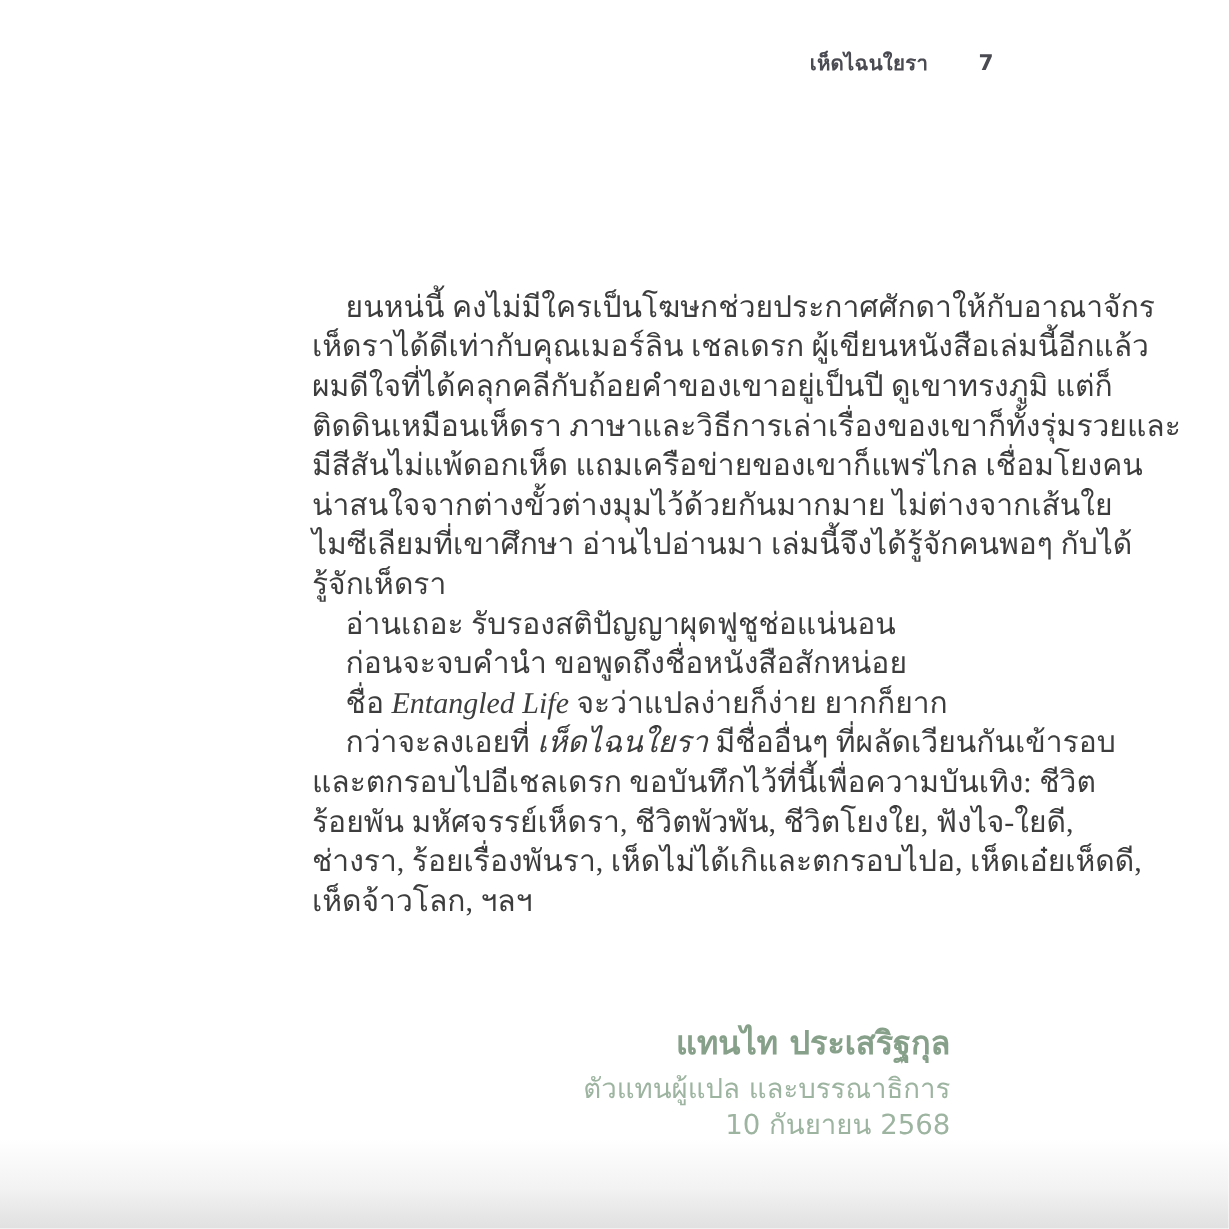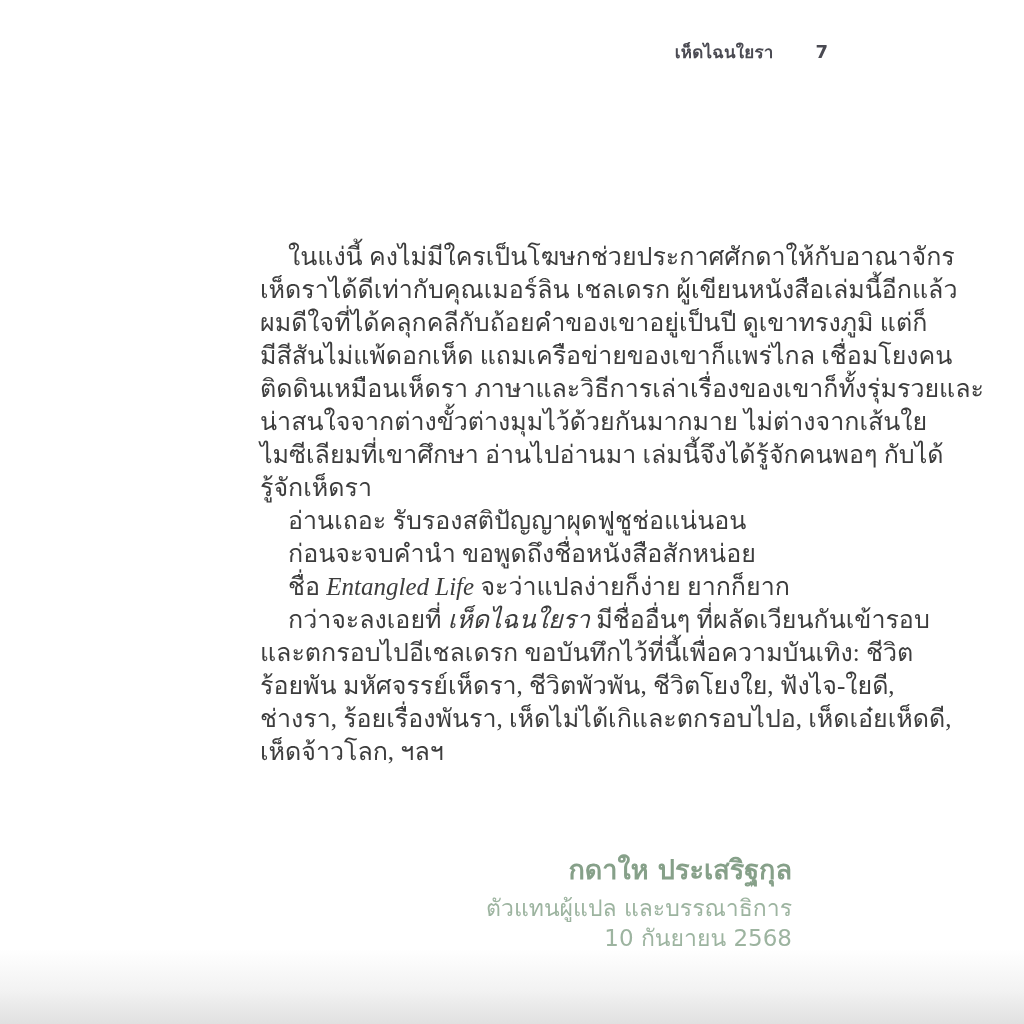--- a/index.html
+++ b/index.html
@@ -104,25 +104,25 @@
 
 <div class="page">
 
   <header class="page-header">
     <span class="running-title">เห็ดไฉนใยรา</span>
     <span class="page-number">7</span>
   </header>
 
   <main class="page-body">
     <div class="para">
-        <div class="line"><span>ในแง่นี้ คงไม่มีใครเป็นโฆษกช่วยประกาศศักดาให้กับอาณาจักร</span></div>
+        <div class="line"><span>ยนหน่นี้ คงไม่มีใครเป็นโฆษกช่วยประกาศศักดาให้กับอาณาจักร</span></div>
         <div class="line"><span>เห็ดราได้ดีเท่ากับคุณเมอร์ลิน เชลเดรก ผู้เขียนหนังสือเล่มนี้อีกแล้ว</span></div>
         <div class="line"><span>ผมดีใจที่ได้คลุกคลีกับถ้อยคำของเขาอยู่เป็นปี ดูเขาทรงภูมิ แต่ก็</span></div>
+        <div class="line"><span>ติดดินเหมือนเห็ดรา ภาษาและวิธีการเล่าเรื่องของเขาก็ทั้งรุ่มรวยและ</span></div>
         <div class="line"><span>มีสีสันไม่แพ้ดอกเห็ด แถมเครือข่ายของเขาก็แพร่ไกล เชื่อมโยงคน</span></div>
-        <div class="line"><span>ติดดินเหมือนเห็ดรา ภาษาและวิธีการเล่าเรื่องของเขาก็ทั้งรุ่มรวยและ</span></div>
         <div class="line"><span>น่าสนใจจากต่างขั้วต่างมุมไว้ด้วยกันมากมาย ไม่ต่างจากเส้นใย</span></div>
         <div class="line"><span>ไมซีเลียมที่เขาศึกษา อ่านไปอ่านมา เล่มนี้จึงได้รู้จักคนพอๆ กับได้</span></div>
         <div class="line"><span>รู้จักเห็ดรา</span></div>
       </div>
     <div class="para">
         <div class="line"><span>อ่านเถอะ รับรองสติปัญญาผุดฟูชูช่อแน่นอน</span></div>
       </div>
     <div class="para para-gap">
         <div class="line"><span>ก่อนจะจบคำนำ ขอพูดถึงชื่อหนังสือสักหน่อย</span></div>
       </div>
@@ -132,20 +132,20 @@
     <div class="para">
         <div class="line"><span>กว่าจะลงเอยที่ </span><em>เห็ดไฉนใยรา</em><span> มีชื่ออื่นๆ ที่ผลัดเวียนกันเข้ารอบ</span></div>
         <div class="line"><span>และตกรอบไปอีเชลเดรก ขอบันทึกไว้ที่นี้เพื่อความบันเทิง: ชีวิต</span></div>
         <div class="line"><span>ร้อยพัน มหัศจรรย์เห็ดรา, ชีวิตพัวพัน, ชีวิตโยงใย, ฟังไจ-ใยดี,</span></div>
         <div class="line"><span>ช่างรา, ร้อยเรื่องพันรา, เห็ดไม่ได้เกิและตกรอบไปอ, เห็ดเอ๋ยเห็ดดี,</span></div>
         <div class="line"><span>เห็ดจ้าวโลก, ฯลฯ</span></div>
       </div>
   </main>
 
   <footer class="signature">
-    <div class="sig-name">กดาให ประเสริฐกุล</div>
+    <div class="sig-name">แทนไท ประเสริฐกุล</div>
     <div class="sig-role">ตัวแทนผู้แปล และบรรณาธิการ</div>
     <div class="sig-date">10 กันยายน 2568</div>
   </footer>
 
   <div class="bottom-shade"></div>
 
 </div>
 
 </body></html>

